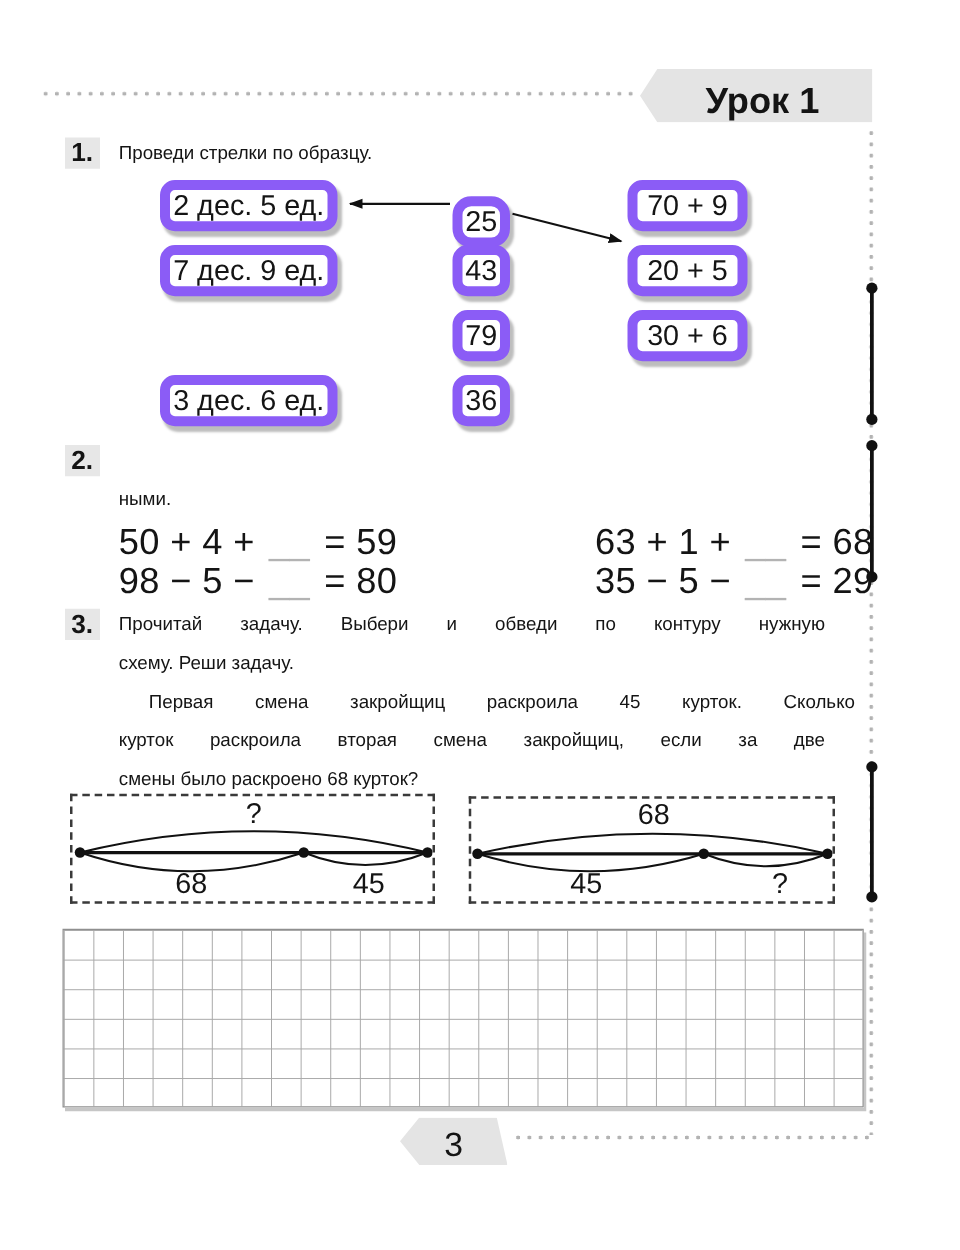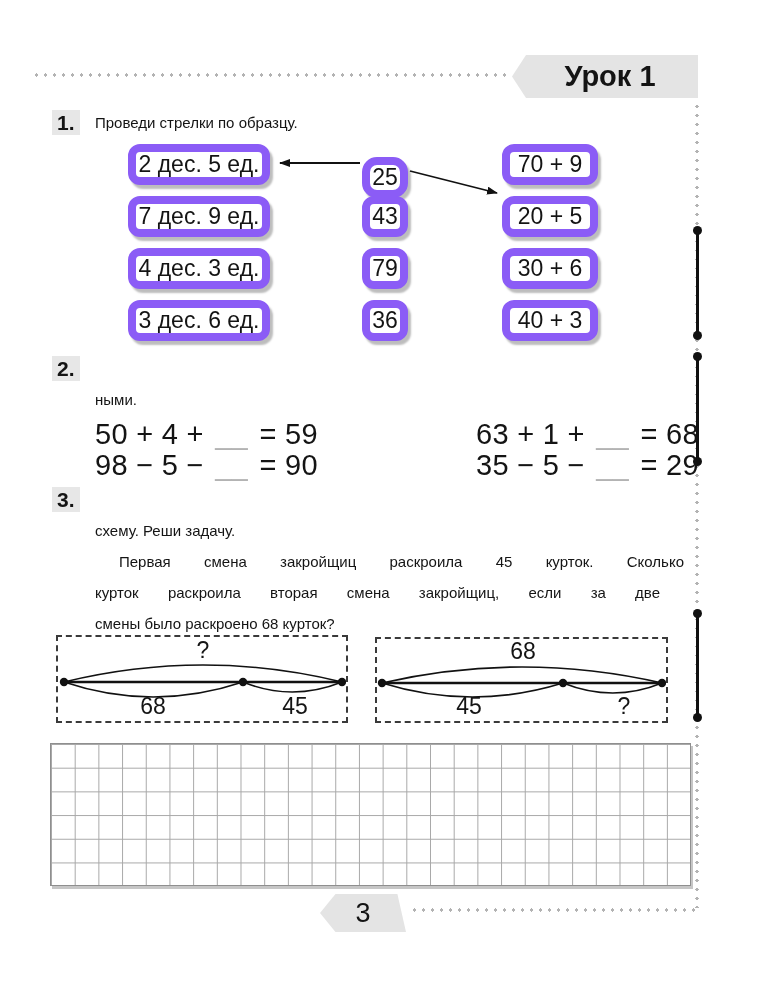--- a/index.html
+++ b/index.html
@@ -4,21 +4,21 @@
 <style>
   html,body{margin:0;padding:0;background:#ffffff;}
   .page{
     position:relative;width:768px;height:1000px;background:#ffffff;overflow:hidden;
     font-family:"Liberation Sans","DejaVu Sans",sans-serif;color:#141414;
   }
   
   .dotted-h{position:absolute;height:4px;background-image:radial-gradient(circle,#b3b3b3 1.5px,rgba(0,0,0,0) 1.7px);background-size:9px 4px;background-repeat:repeat-x;}
   .dotted-v{position:absolute;width:4px;background-image:radial-gradient(circle,#b3b3b3 1.5px,rgba(0,0,0,0) 1.7px);background-size:4px 9px;background-repeat:repeat-y;}
   
-  .tab{position:absolute;background:#e4e4e4;display:flex;align-items:center;justify-content:center;}
+  .tab{position:absolute;background:#e4e4e4;display:flex;align-items:flex-end;justify-content:center;}
   .tab.lesson{left:512px;top:55px;width:186px;height:43px;clip-path:polygon(0 50%,14px 0,100% 0,100% 100%,14px 100%);font-weight:bold;font-size:29px;padding-left:10px;box-sizing:border-box;}
   .tab.pagenum{left:320px;top:894px;width:86px;height:38px;clip-path:polygon(0 50%,18% 0,90% 0,100% 100%,18% 100%);font-size:27px;}
   
   .marker{position:absolute;left:696px;width:3px;background:#111;}
   .marker::before,.marker::after{content:"";position:absolute;left:-3px;width:9px;height:9px;border-radius:50%;background:#111;}
   .marker::before{top:-4px;}
   .marker::after{bottom:-4px;}
   
   .badge{position:absolute;left:52px;background:#e7e7e7;font-weight:bold;font-size:21px;line-height:25px;padding:0 5px;}
   
@@ -61,32 +61,30 @@
 
   <div class="marker" style="top:230px;height:106px;"></div>
   <div class="marker" style="top:356px;height:106px;"></div>
   <div class="marker" style="top:613px;height:105px;"></div>
 
   <div class="badge" style="top:110px;">1.</div>
   <div class="tline" style="top:110px;">Проведи стрелки по образцу.</div>
 
   <div class="card colL" style="top:144px;">2 дес. 5 ед.</div>
   <div class="card colL" style="top:196px;">7 дес. 9 ед.</div>
-  <div class="card colL" style="top:248px;">4 дес. 3 ед.</div>
   <div class="card colL" style="top:300px;">3 дес. 6 ед.</div>
 
   <div class="card colM" style="top:157px;border-radius:15px;">25</div>
   <div class="card colM" style="top:196px;">43</div>
   <div class="card colM" style="top:248px;">79</div>
   <div class="card colM" style="top:300px;">36</div>
 
   <div class="card colR" style="top:144px;">70 + 9</div>
   <div class="card colR" style="top:196px;">20 + 5</div>
   <div class="card colR" style="top:248px;">30 + 6</div>
-  <div class="card colR" style="top:300px;">40 + 3</div>
 
   <svg class="arrows" width="768" height="400" viewBox="0 0 768 400">
     <defs>
       <marker id="arr" markerWidth="12" markerHeight="10" refX="10" refY="4" orient="auto" markerUnits="userSpaceOnUse">
         <path d="M0,0 L11,4 L0,8 z" fill="#111"></path>
       </marker>
     </defs>
     <line x1="360" y1="163" x2="280" y2="163" stroke="#111" stroke-width="1.8" marker-end="url(#arr)"></line>
     <line x1="410" y1="171" x2="497" y2="193" stroke="#111" stroke-width="1.8" marker-end="url(#arr)"></line>
   </svg>
@@ -95,34 +93,35 @@
   <div class="tline" style="top:387px;">ными.</div>
 
   <div class="eq" style="left:95px;top:420px;">
     <span>50 + 4 +</span>
     <span class="blank">__</span>
     <span>= 59</span>
   </div>
   <div class="eq" style="left:95px;top:451px;">
     <span>98 − 5 −</span>
     <span class="blank">__</span>
-    <span>= 90</span>
+    <span>= 80</span>
   </div>
   <div class="eq" style="left:476px;top:420px;">
     <span>63 + 1 +</span>
     <span class="blank">__</span>
     <span>= 68</span>
   </div>
   <div class="eq" style="left:476px;top:451px;">
     <span>35 − 5 −</span>
     <span class="blank">__</span>
     <span>= 29</span>
   </div>
 
   <div class="badge" style="top:487px;">3.</div>
+  <div class="tline jline" style="top:487px;">Прочитай задачу. Выбери и обведи по контуру нужную</div>
   <div class="tline" style="top:518px;">схему. Реши задачу.</div>
 
   <div class="tline jline" style="top:549px;margin-left:24px;">Первая смена закройщиц раскроила 45 курток. Сколько</div>
   <div class="tline jline" style="top:580px;">курток раскроила вторая смена закройщиц, если за две</div>
   <div class="tline" style="top:611px;">смены было раскроено 68 курток?</div>
 
   <div class="diag" style="left:56px;top:635px;width:292px;height:88px;">
     <svg width="288" height="84" viewBox="0 0 288 84">
       <path d="M6 45 Q145 11 284 45" fill="none" stroke="#111" stroke-width="1.6"></path>
       <path d="M6 45 Q95 75 185 45" fill="none" stroke="#111" stroke-width="1.6"></path>

